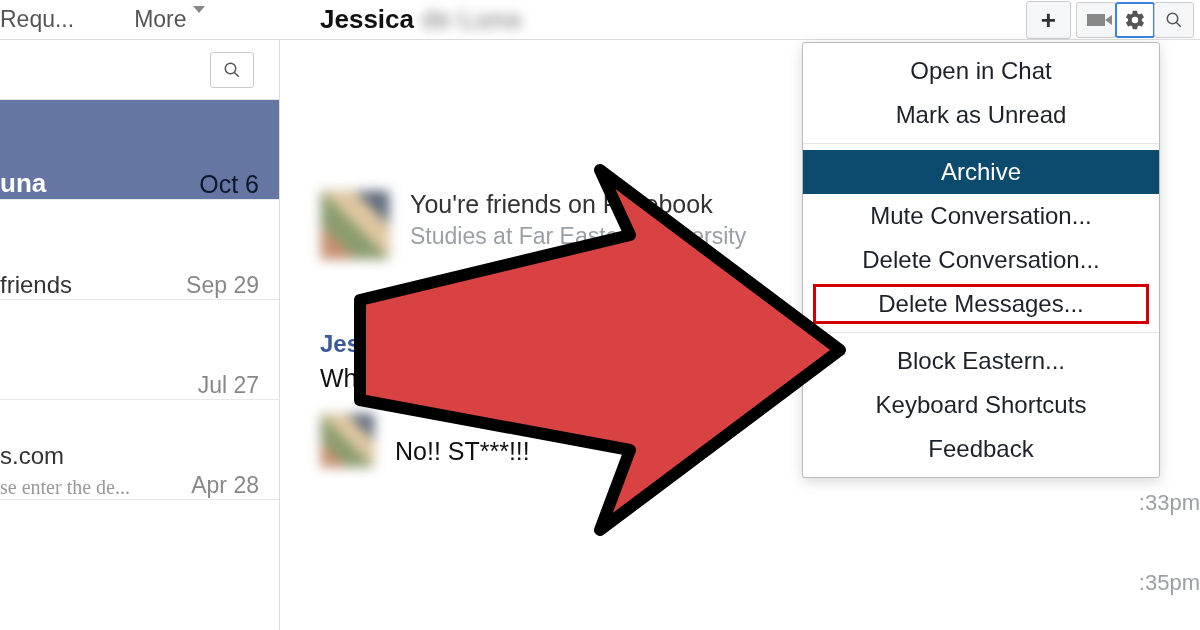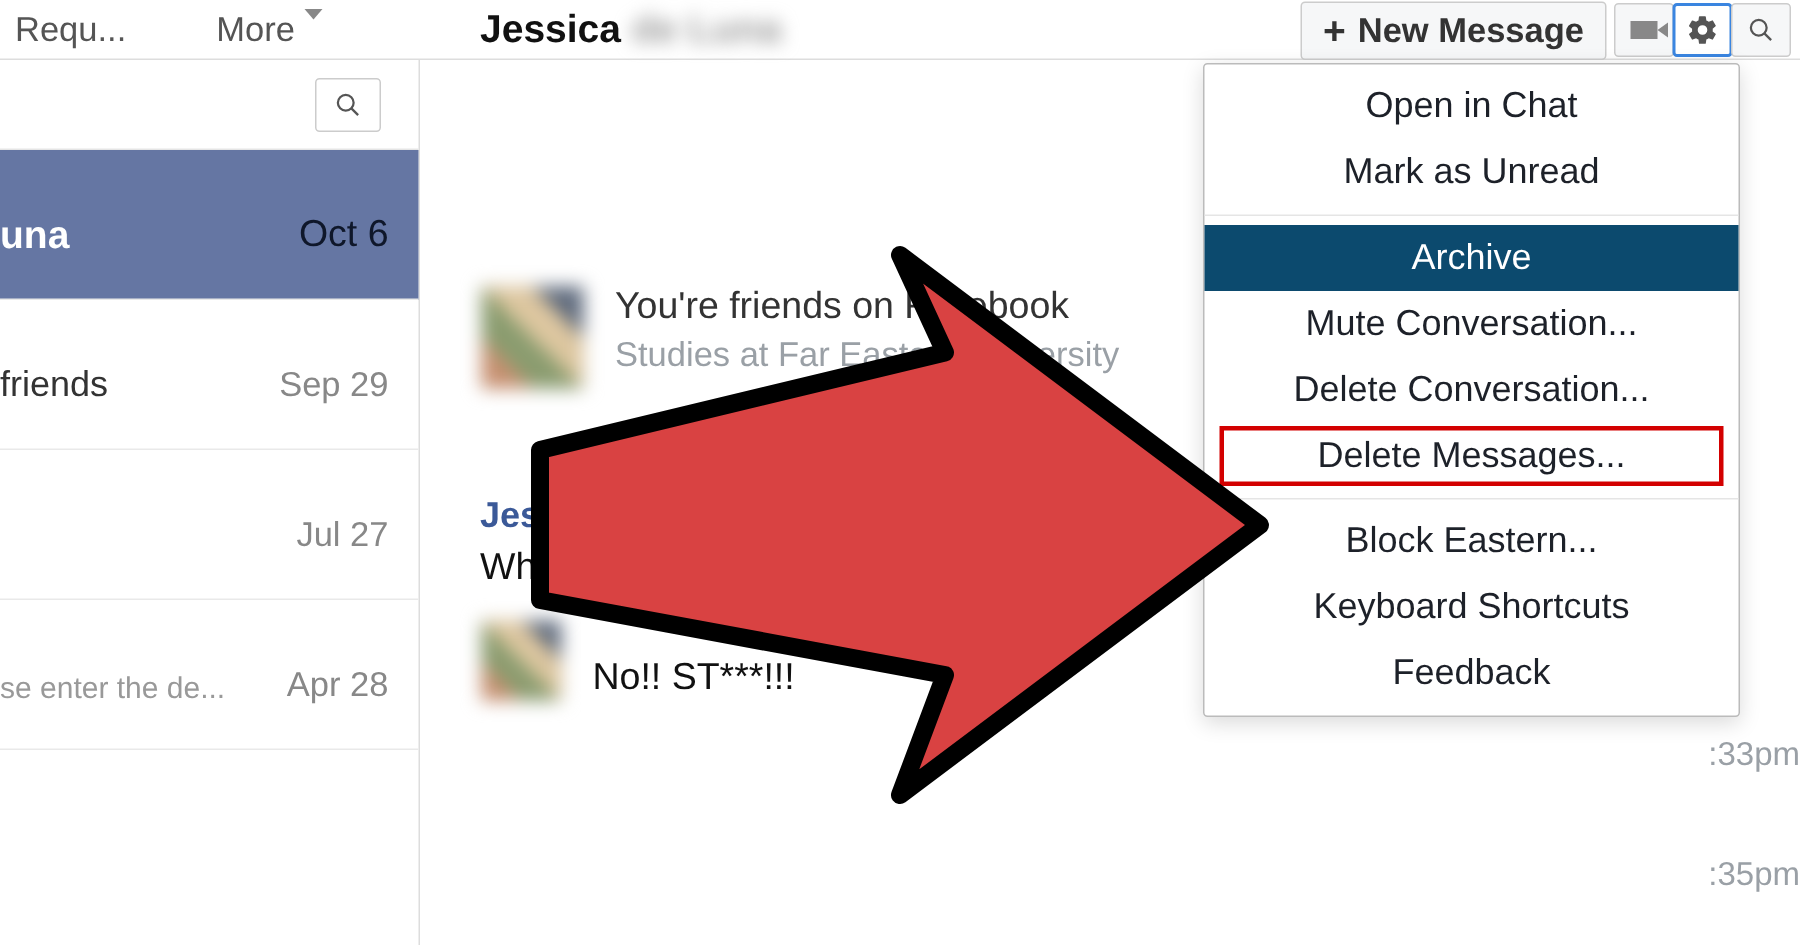--- a/index.html
+++ b/index.html
@@ -18,21 +18,20 @@
       display: flex;
       align-items: center;
       height: 40px;
       border-bottom: 1px solid #ddd;
       position: relative;
     }
     .top-left {
       display: flex;
       align-items: center;
       width: 280px;
-      padding-left: 10px;
       gap: 60px;
       color: #555;
     }
     .more-item { display: flex; align-items: flex-start; gap: 6px; }
     .caret-down {
       width: 0; height: 0;
       border-left: 6px solid transparent;
       border-right: 6px solid transparent;
       border-top: 7px solid #888;
     }
@@ -103,25 +102,25 @@
     .sb-search-box {
       width: 44px; height: 36px;
       border: 1px solid #ccc; border-radius: 3px;
       background: #fff;
       display:flex; align-items:center; justify-content:center;
     }
     .convo-item {
       height: 100px;
       border-bottom: 1px solid #e9e9e9;
       padding: 14px 20px 0 0;
-      display:flex; justify-content:space-between; align-items:center;
+      display:flex; justify-content:space-between; align-items:flex-end;
     }
     .convo-item .name { font-size: 24px; color:#333; }
     .convo-item .date { font-size: 23px; color:#888; }
-    .convo-item .preview { font-size: 20px; color:#999; margin-top:6px;}
+    .convo-item .preview { font-size: 20px; color:#999; margin-top:6px;font-family:Liberation Serif, serif;}
     .convo-item.selected {
       background: #6576a3;
       color: #fff;
     }
     .convo-item.selected .name { color:#fff; font-weight:bold; font-size:26px;}
     .convo-item.selected .date { color:#0f172a; font-weight:normal; font-size:25px;}
 
     
     .main {
       flex: 1;
@@ -205,21 +204,20 @@
       <span class="caret-down"></span>
     </div>
   </div>
   <div class="thread-title">
     <span>Jessica</span>
     <span class="blurred">de Luna</span>
   </div>
   <div class="top-right">
     <div class="new-msg-btn">
       <span class="plus">+</span>
-      <span>New Message</span>
     </div>
     <div class="icon-btn">
       <span class="video-icon"></span>
     </div>
     <div class="icon-btn active">
       <svg class="gear-svg" viewBox="0 0 24 24" fill="#555">
         <path d="M19.4 13a7.5 7.5 0 0 0 .06-1 7.5 7.5 0 0 0-.06-1l2.1-1.65a.5.5 0 0 0 .12-.64l-2-3.46a.5.5 0 0 0-.6-.22l-2.49 1a7.3 7.3 0 0 0-1.73-1l-.38-2.65A.5.5 0 0 0 13.93 2h-4a.5.5 0 0 0-.49.42l-.38 2.63a7.3 7.3 0 0 0-1.73 1l-2.49-1a.5.5 0 0 0-.6.22l-2 3.46a.5.5 0 0 0 .12.64L4.46 11a7.5 7.5 0 0 0-.06 1 7.5 7.5 0 0 0 .06 1l-2.1 1.65a.5.5 0 0 0-.12.64l2 3.46a.5.5 0 0 0 .6.22l2.49-1a7.3 7.3 0 0 0 1.73 1l.38 2.65a.5.5 0 0 0 .49.42h4a.5.5 0 0 0 .49-.42l.38-2.63a7.3 7.3 0 0 0 1.73-1l2.49 1a.5.5 0 0 0 .6-.22l2-3.46a.5.5 0 0 0-.12-.64ZM12 15.5A3.5 3.5 0 1 1 15.5 12 3.5 3.5 0 0 1 12 15.5Z"></path>
       </svg>
     </div>
     <div class="icon-btn">
@@ -253,20 +251,21 @@
       <span class="date">Sep 29</span>
     </div>
 
     <div class="convo-item">
       <span class="name"></span>
       <span class="date">Jul 27</span>
     </div>
 
     <div class="convo-item">
       <div>
+        <div class="name">s.com</div>
         <div class="preview">se enter the de...</div>
       </div>
       <span class="date">Apr 28</span>
     </div>
   </div>
 
   <div class="main">
     <div class="friends-block">
       <div class="thumb"></div>
       <div class="friends-text">

